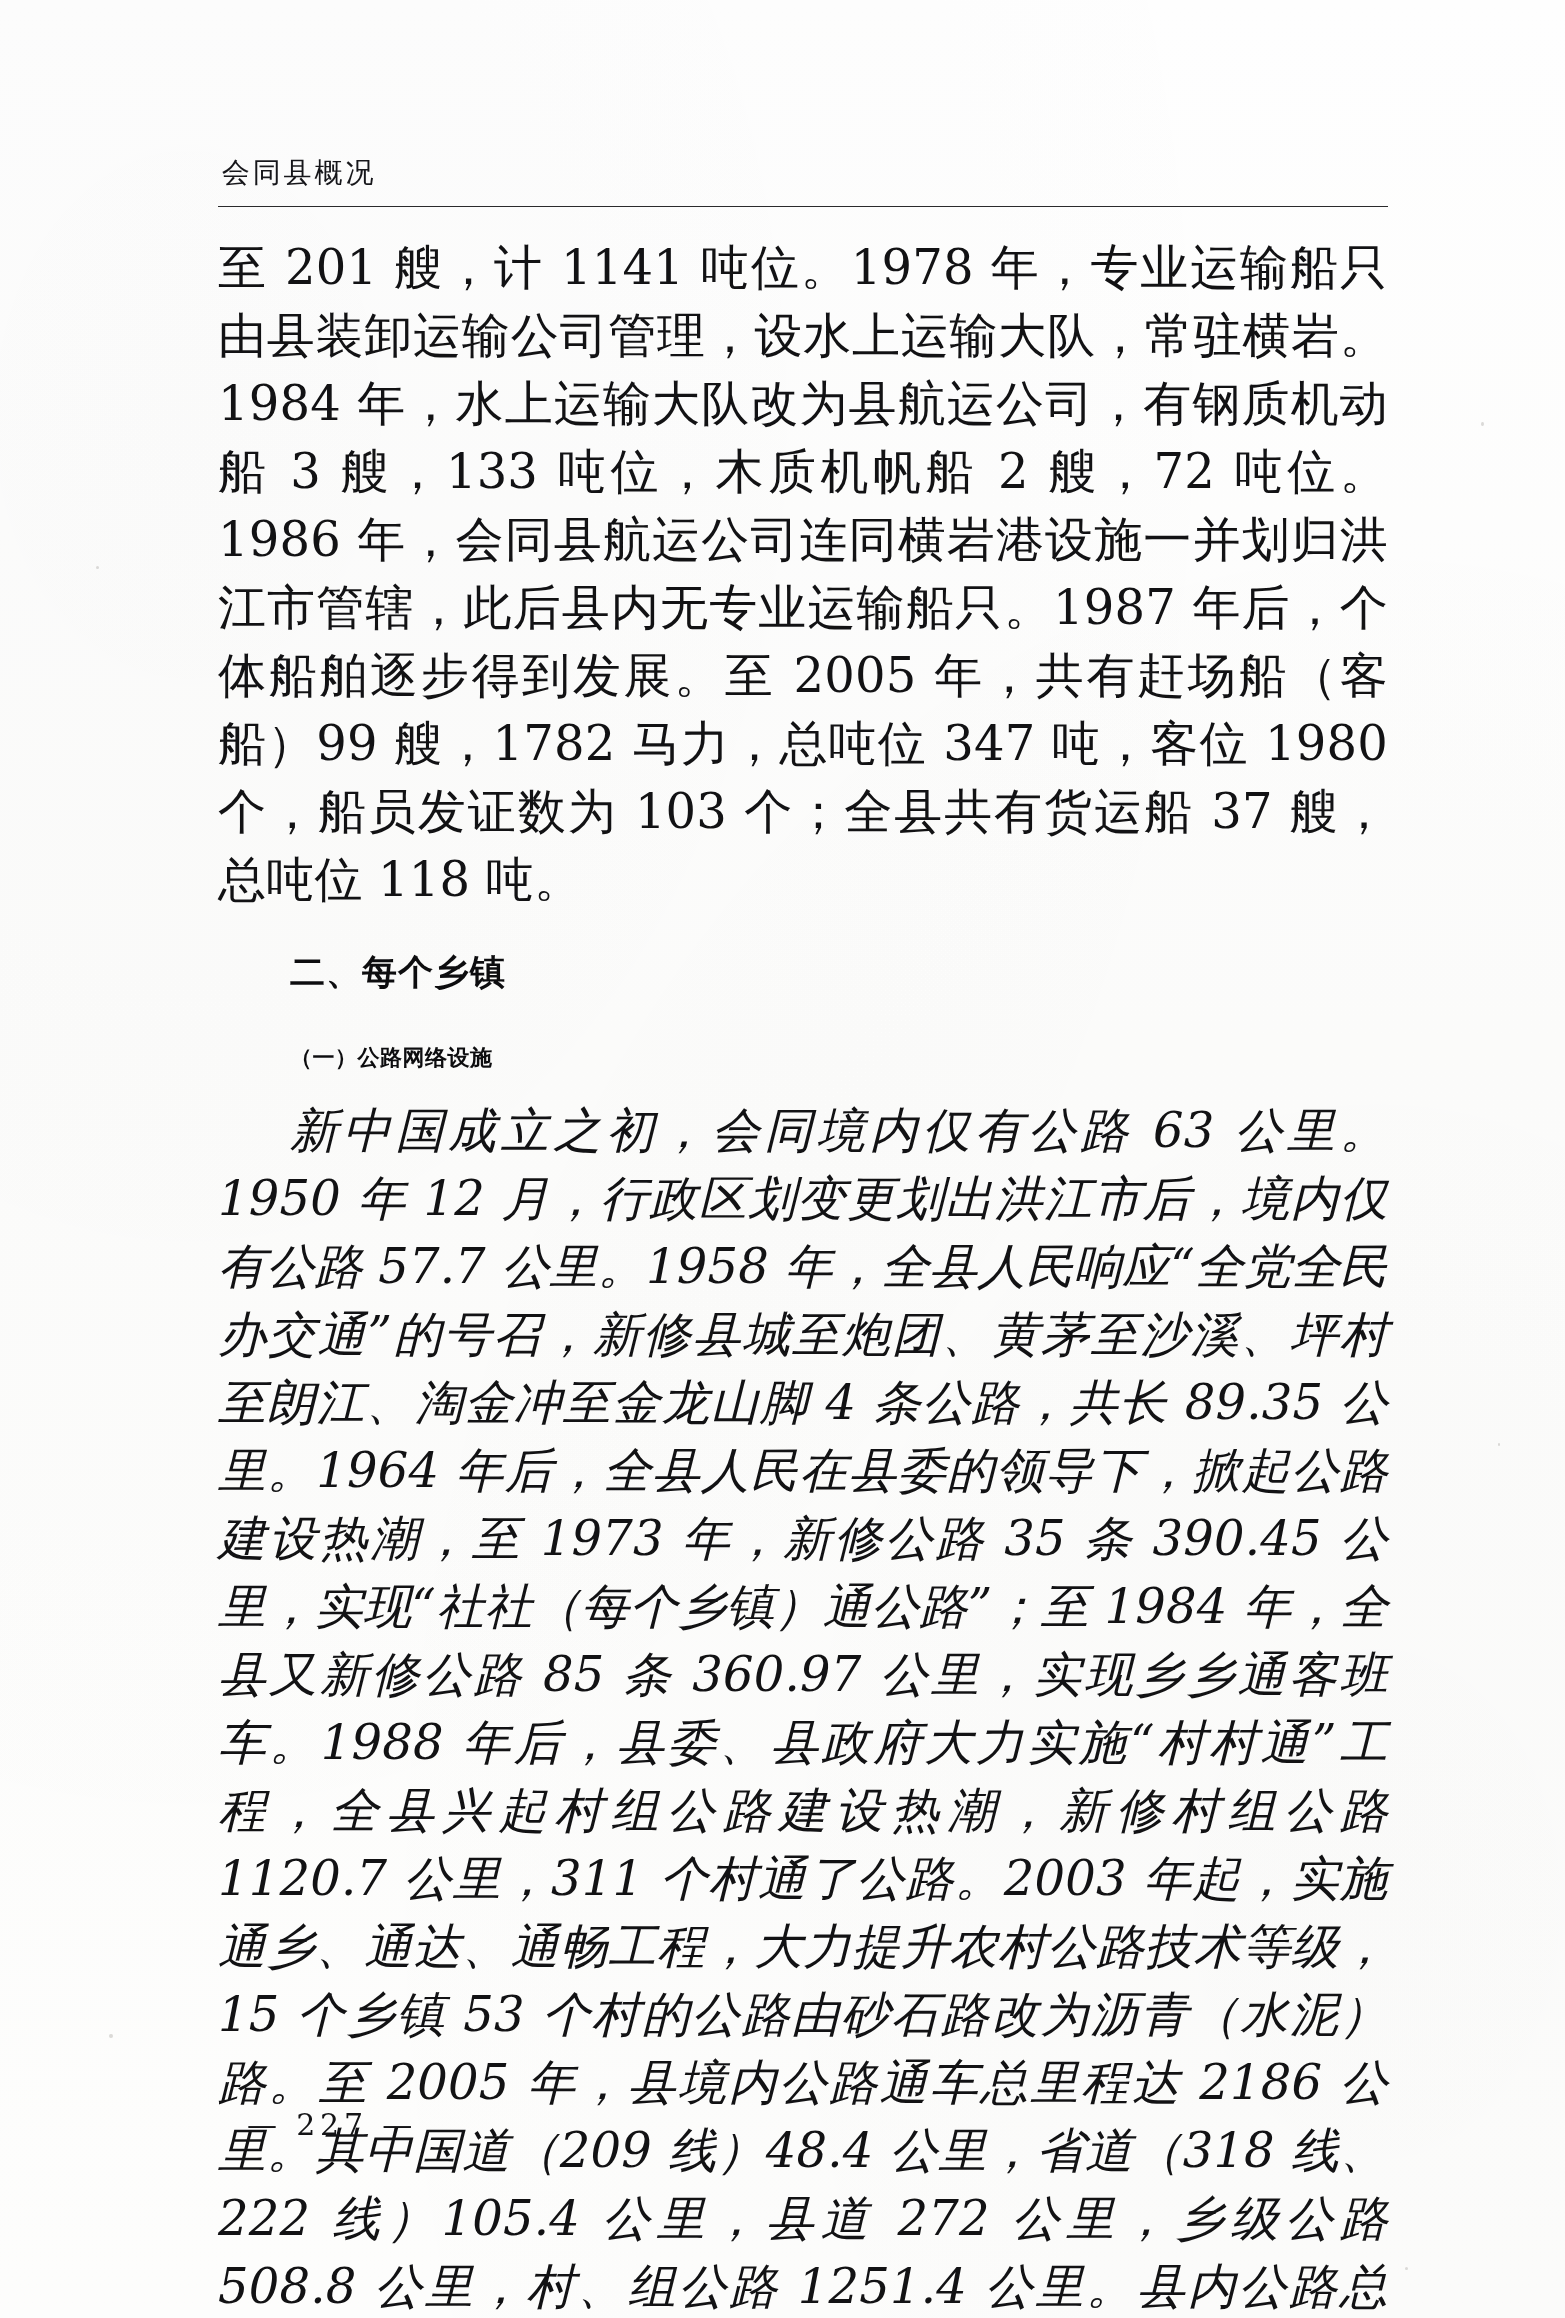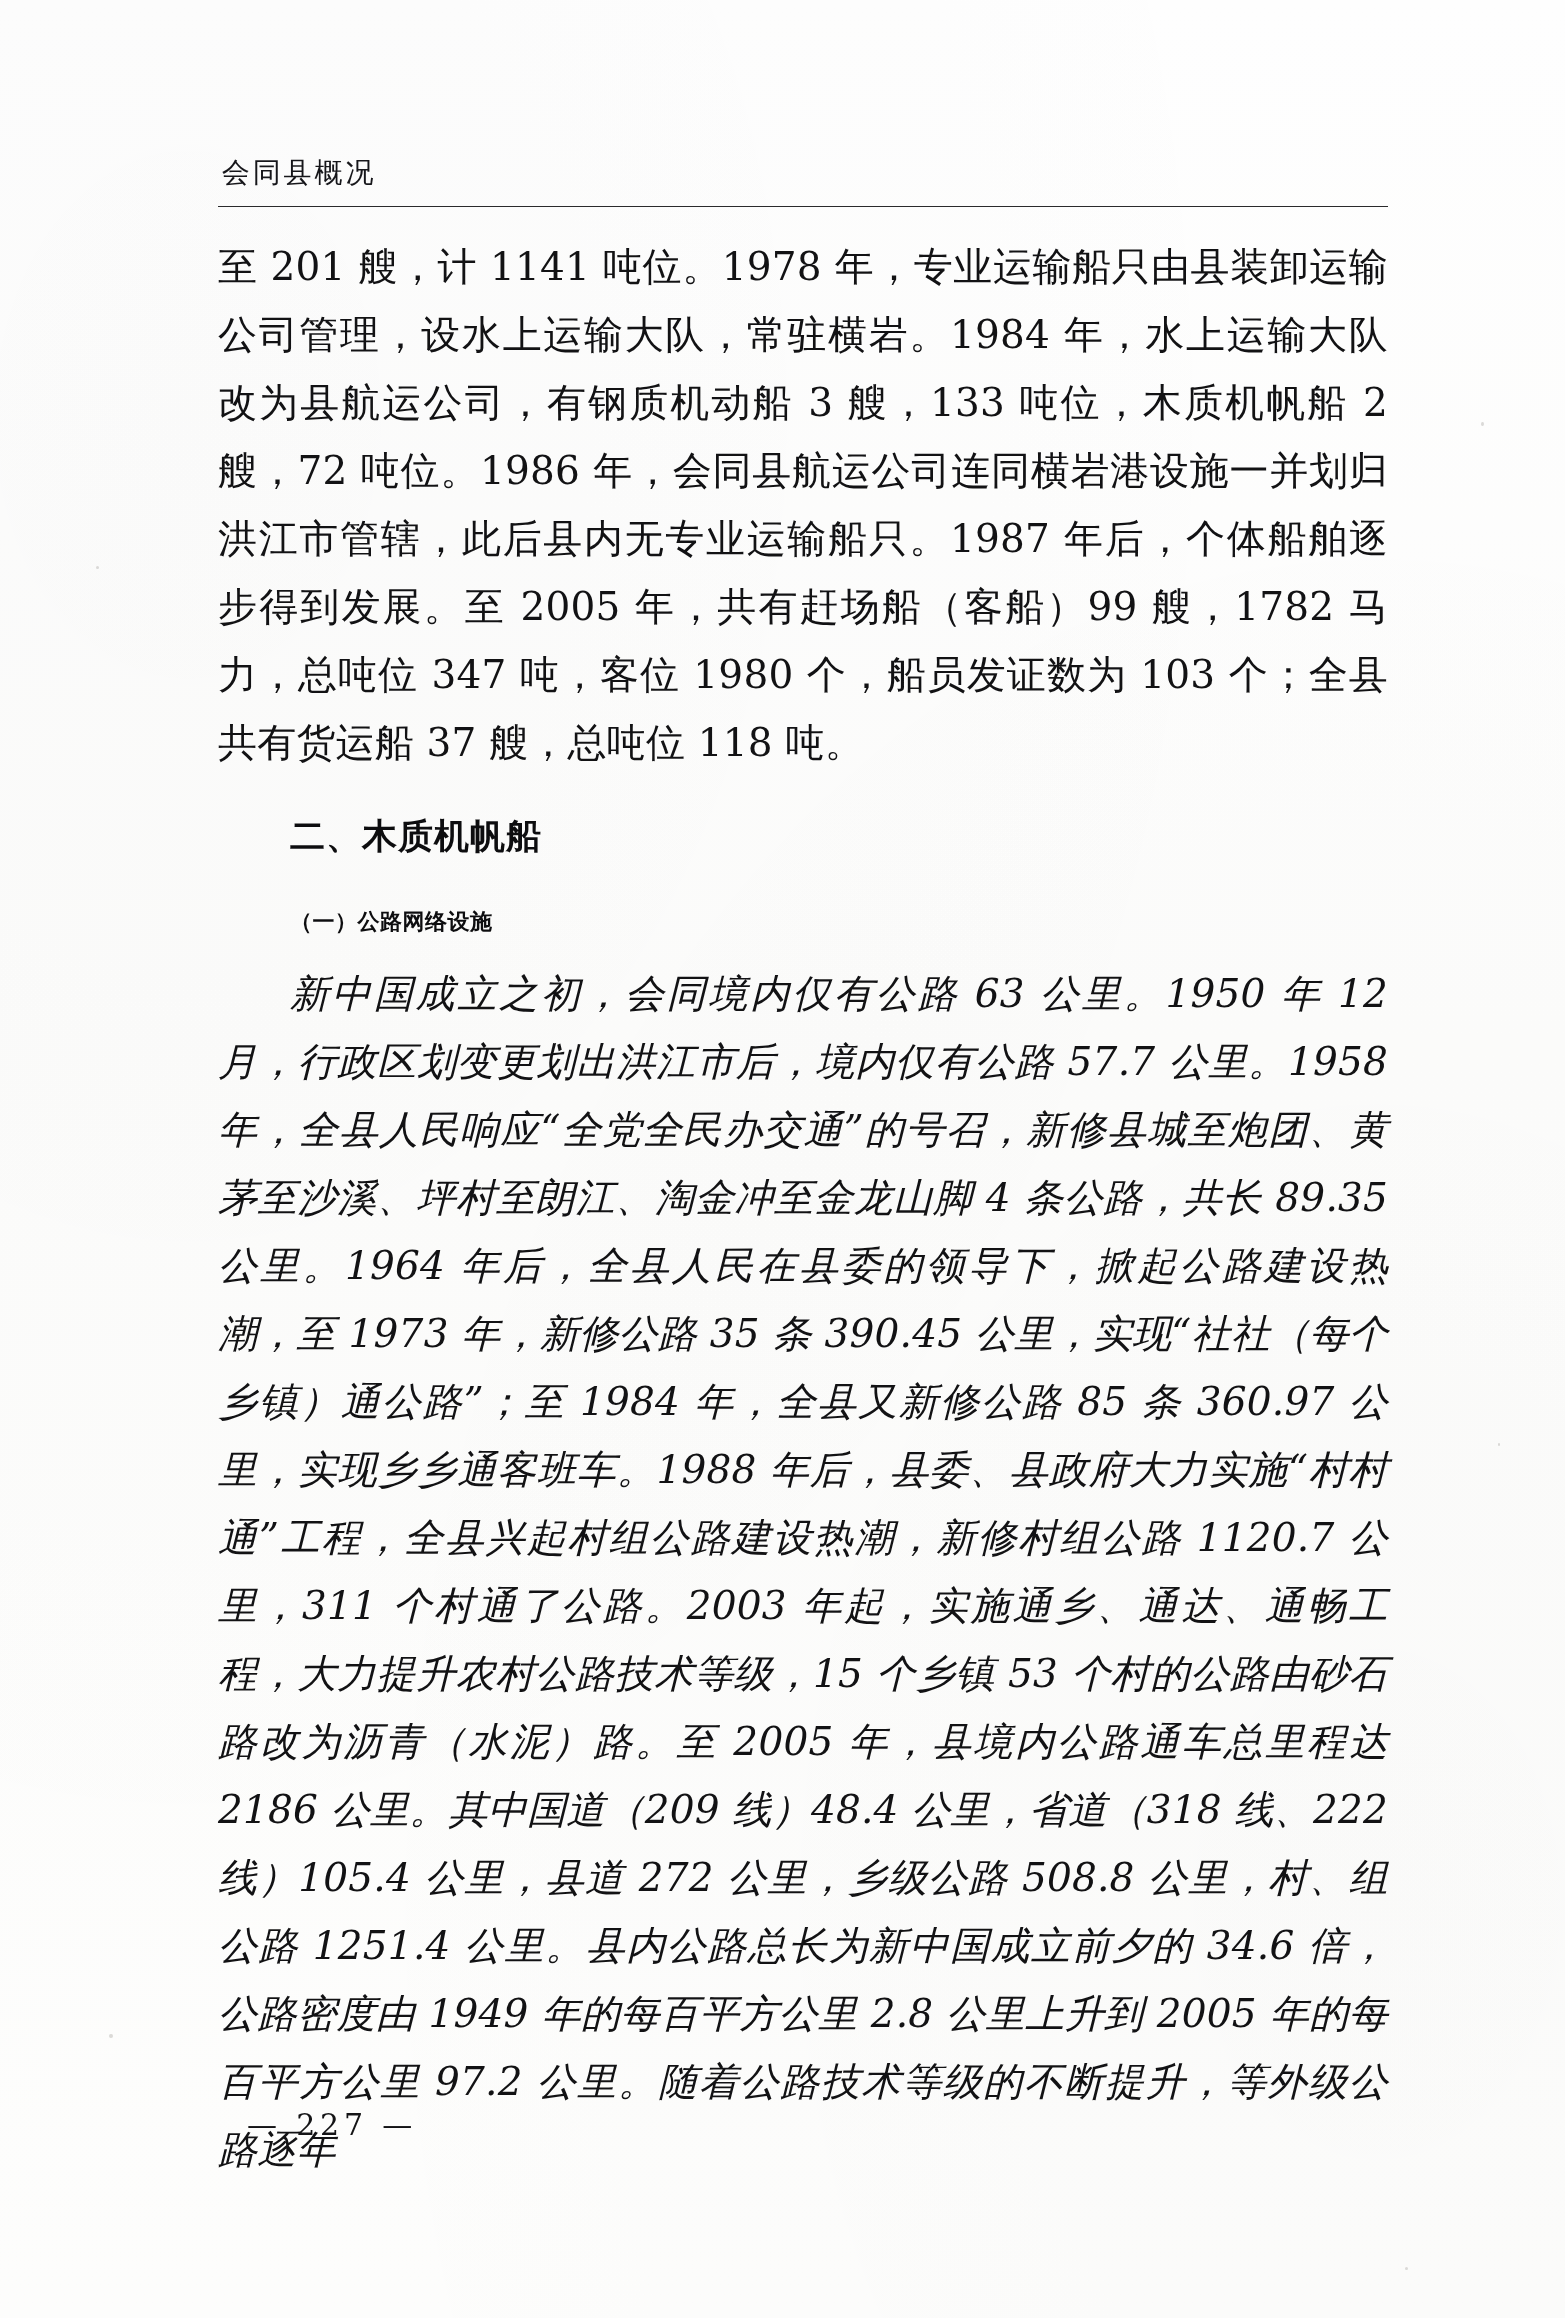--- a/index.html
+++ b/index.html
@@ -57,21 +57,21 @@
     height: 1.4px;
     background: #2a2a2c;
     width: 1170px;
   }
 
   
   .body-block {
     margin-top: 26px;
   }
   p.para {
-    font-size: 39px;
+    font-size: 48px;
     line-height: 68px;
     margin: 0;
     text-align: justify;
     text-align-last: left;
     text-justify: inter-character;
     letter-spacing: 0.2px;
     color: #121214;
   }
   p.para.indent {
     text-indent: 72px;
@@ -129,21 +129,21 @@
   <div class="content">
 
     <div class="runhead">会同县概况</div>
 
     <div class="rule"></div>
 
     <div class="body-block">
 
       <p class="para">至 201 艘，计 1141 吨位。1978 年，专业运输船只由县装卸运输公司管理，设水上运输大队，常驻横岩。1984 年，水上运输大队改为县航运公司，有钢质机动船 3 艘，133 吨位，木质机帆船 2 艘，72 吨位。1986 年，会同县航运公司连同横岩港设施一并划归洪江市管辖，此后县内无专业运输船只。1987 年后，个体船舶逐步得到发展。至 2005 年，共有赶场船（客船）99 艘，1782 马力，总吨位 347 吨，客位 1980 个，船员发证数为 103 个；全县共有货运船 37 艘，总吨位 118 吨。</p>
 
-      <h2 class="heading">二、木质机帆船</h2>
+      <h2 class="heading">二、每个乡镇</h2>
 
       <h3 class="subheading">（一）公路网络设施</h3>
 
       <p class="para indent">新中国成立之初，会同境内仅有公路 63 公里。1950 年 12 月，行政区划变更划出洪江市后，境内仅有公路 57.7 公里。1958 年，全县人民响应“全党全民办交通”的号召，新修县城至炮团、黄茅至沙溪、坪村至朗江、淘金冲至金龙山脚 4 条公路，共长 89.35 公里。1964 年后，全县人民在县委的领导下，掀起公路建设热潮，至 1973 年，新修公路 35 条 390.45 公里，实现“社社（每个乡镇）通公路”；至 1984 年，全县又新修公路 85 条 360.97 公里，实现乡乡通客班车。1988 年后，县委、县政府大力实施“村村通”工程，全县兴起村组公路建设热潮，新修村组公路 1120.7 公里，311 个村通了公路。2003 年起，实施通乡、通达、通畅工程，大力提升农村公路技术等级，15 个乡镇 53 个村的公路由砂石路改为沥青（水泥）路。至 2005 年，县境内公路通车总里程达 2186 公里。其中国道（209 线）48.4 公里，省道（318 线、222 线）105.4 公里，县道 272 公里，乡级公路 508.8 公里，村、组公路 1251.4 公里。县内公路总长为新中国成立前夕的 34.6 倍，公路密度由 1949 年的每百平方公里 2.8 公里上升到 2005 年的每百平方公里 97.2 公里。随着公路技术等级的不断提升，等外级公路逐年</p>
 
     </div>
   </div>
 
   <div class="folio">
     <span class="folio-inner">— 227 —</span>

